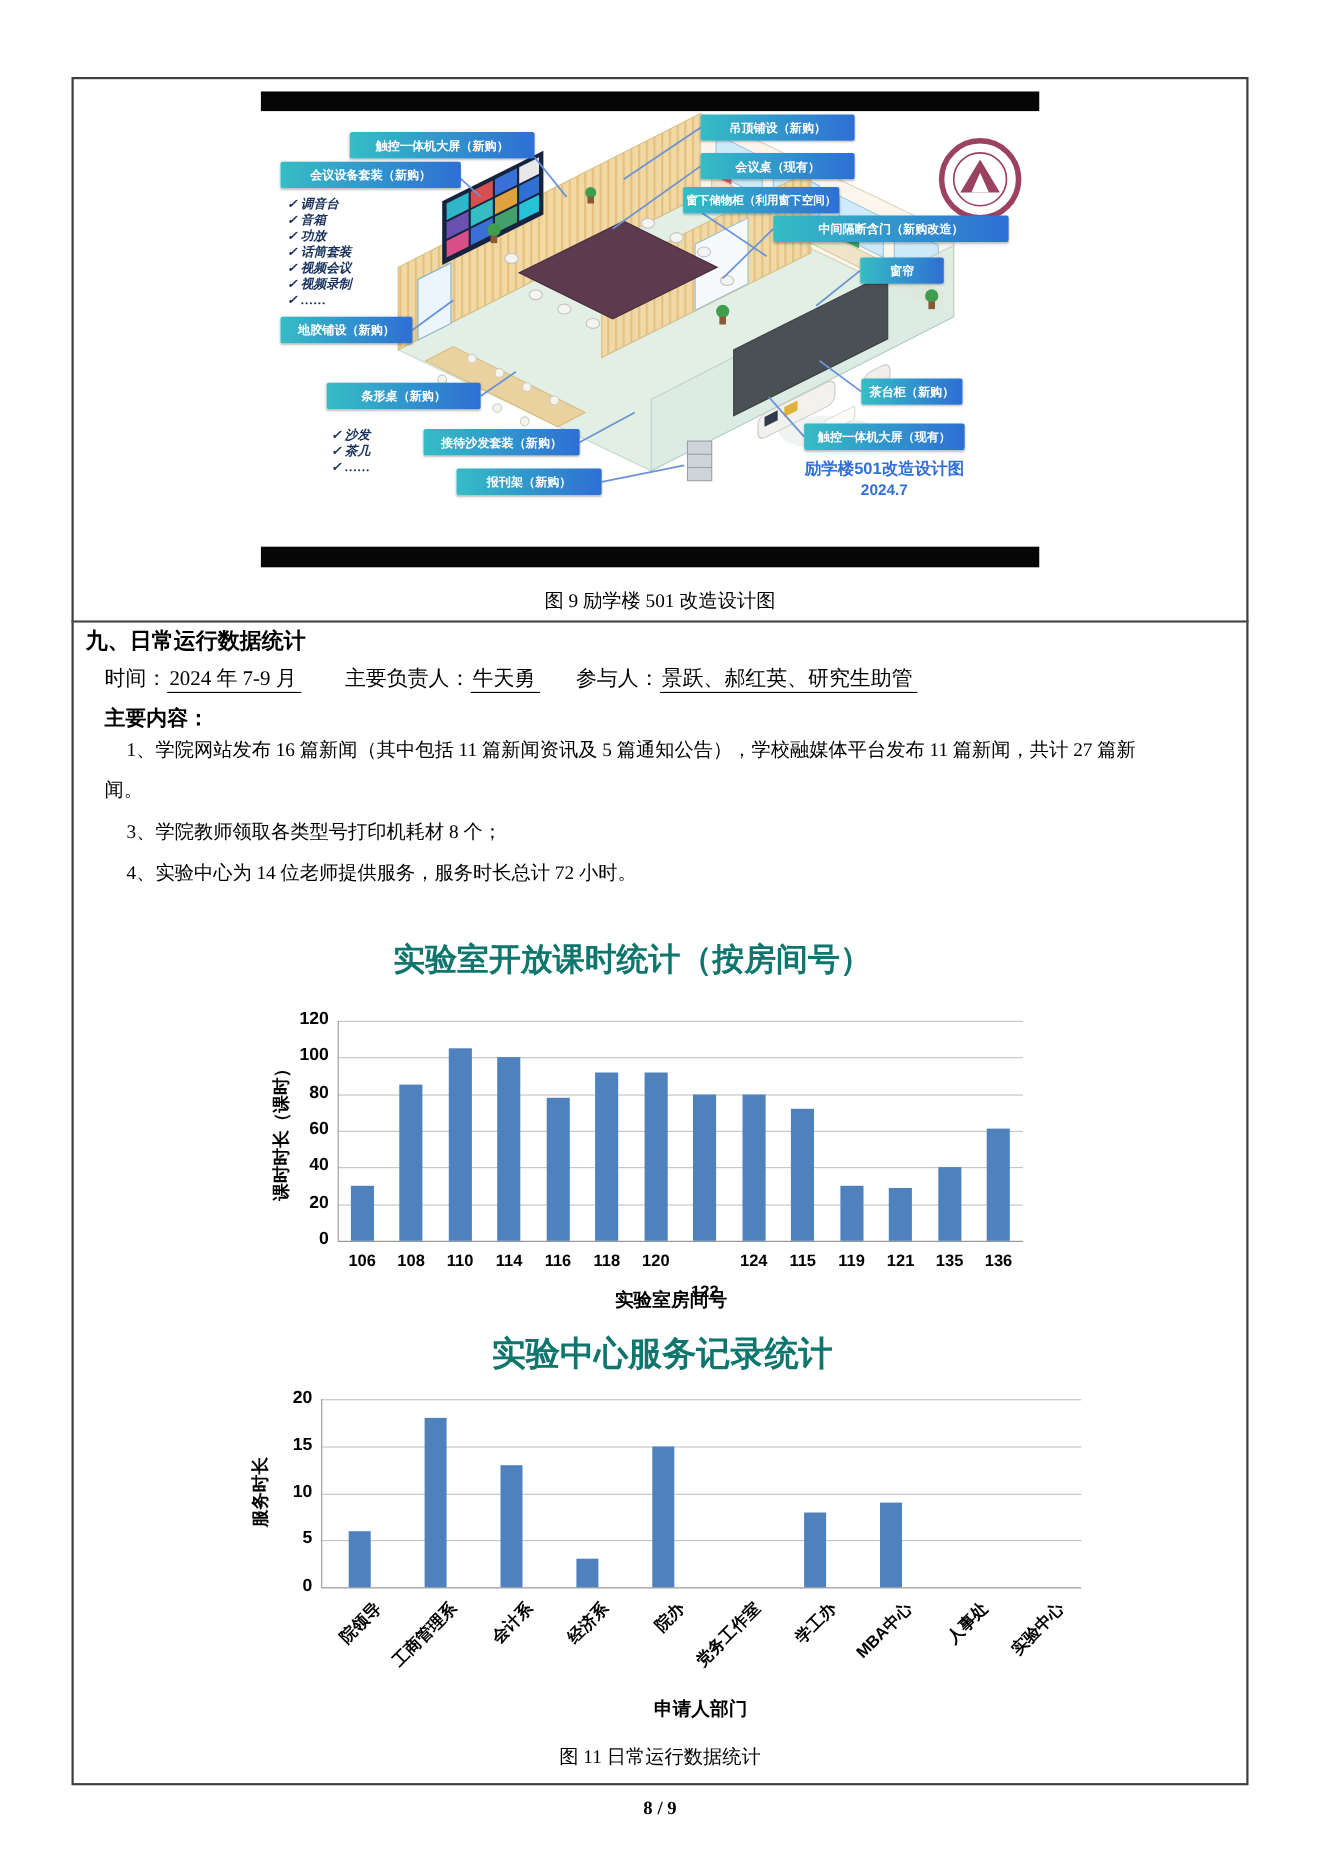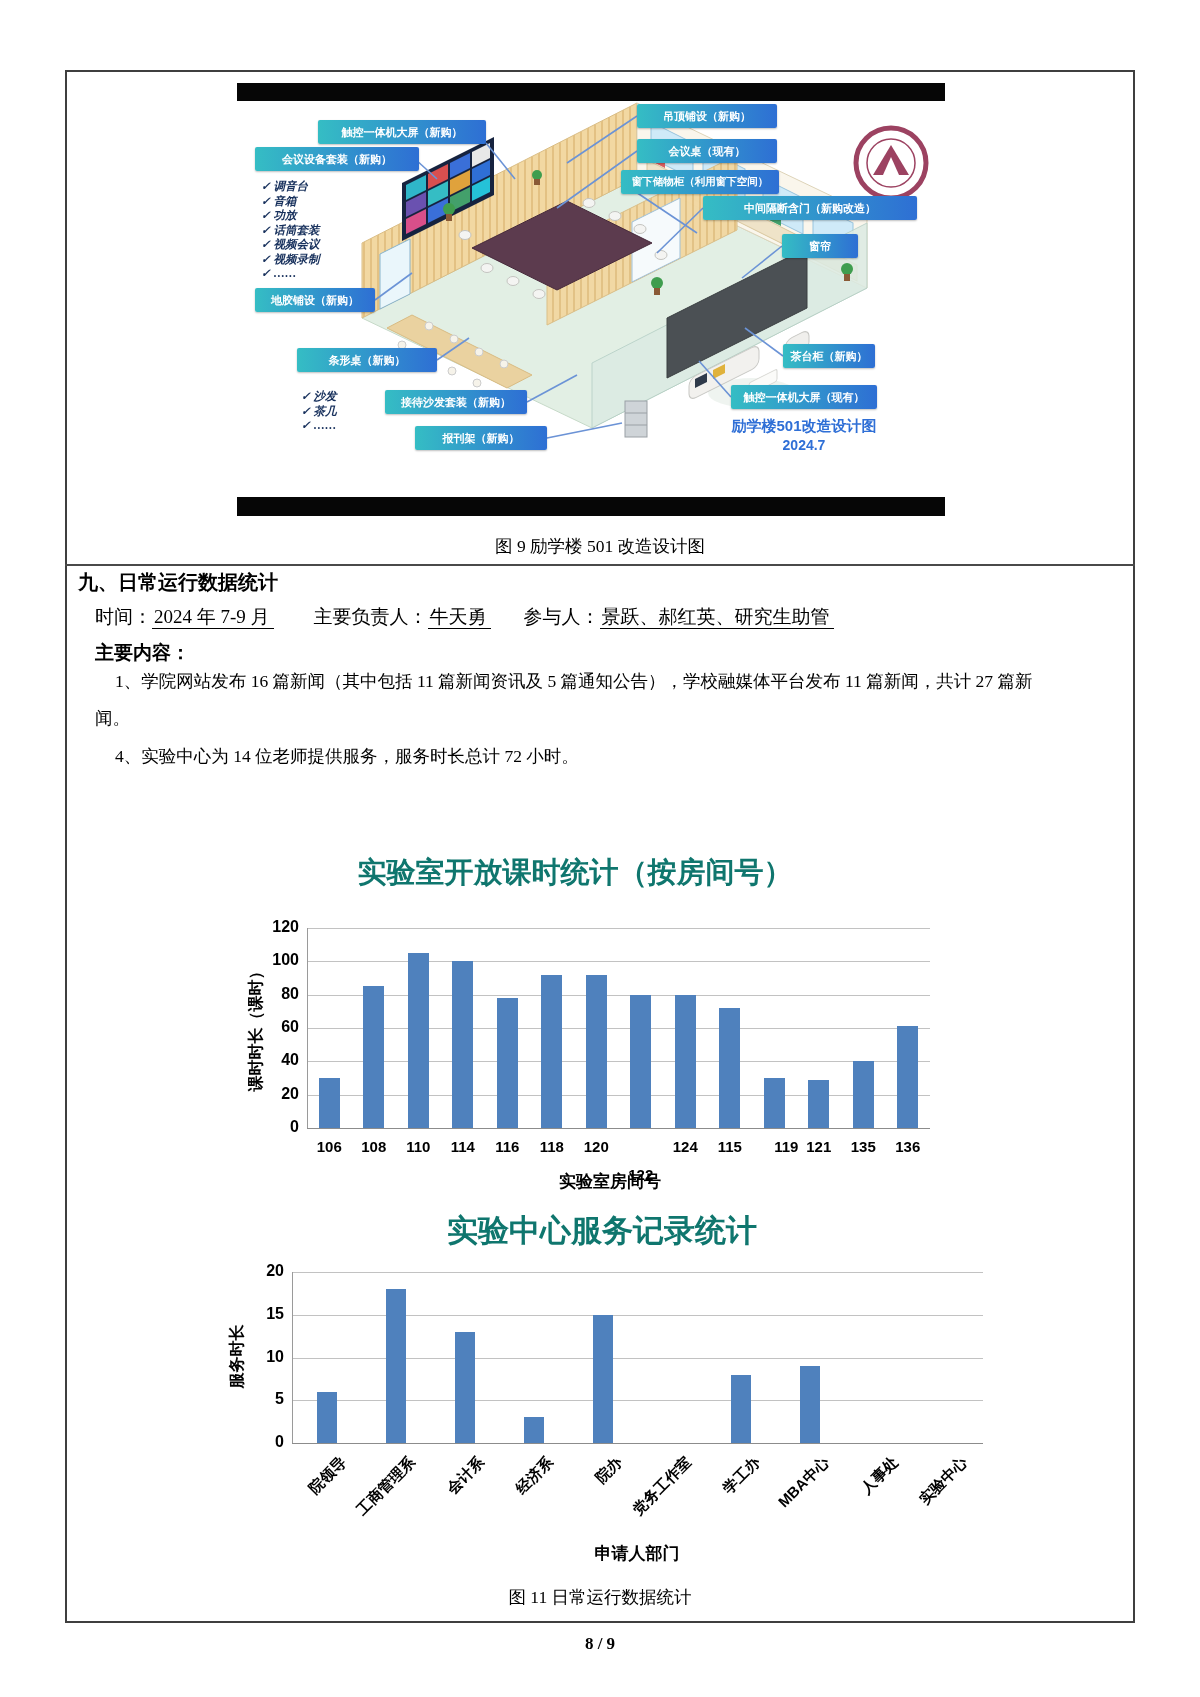--- a/index.html
+++ b/index.html
@@ -183,21 +183,21 @@
         <line x1="310" y1="355" x2="385" y2="340"></line>
         <line x1="546" y1="273" x2="508" y2="245"></line>
         <line x1="494" y1="314" x2="462" y2="278"></line>
       </g>
   </svg>
   <div id="dlabel-layer">
       <div class="dlabel" style="left: 81px; top: 37px; width: 168px;">触控一体机大屏（新购）</div>
       <div class="dlabel" style="left: 18px; top: 64px; width: 164px;">会议设备套装（新购）</div>
       <div class="dlabel" style="left: 400px; top: 21px; width: 140px;">吊顶铺设（新购）</div>
       <div class="dlabel" style="left: 400px; top: 56px; width: 140px;">会议桌（现有）</div>
-      <div class="dlabel" style="left: 384px; top: 87px; width: 158px; font-size: 10.5px;">窗下储物柜（利用窗下空间）</div>
+      <div class="dlabel" style="left: 384px; top: 87px; width: 142px; font-size: 10.5px;">窗下储物柜（利用窗下空间）</div>
       <div class="dlabel" style="left: 466px; top: 113px; width: 214px;">中间隔断含门（新购改造）</div>
       <div class="dlabel" style="left: 545px; top: 151px; width: 76px;">窗帘</div>
       <div class="dlabel" style="left: 18px; top: 205px; width: 120px;">地胶铺设（新购）</div>
       <div class="dlabel" style="left: 60px; top: 265px; width: 140px;">条形桌（新购）</div>
       <div class="dlabel" style="left: 148px; top: 307px; width: 142px;">接待沙发套装（新购）</div>
       <div class="dlabel" style="left: 178px; top: 343px; width: 132px;">报刊架（新购）</div>
       <div class="dlabel" style="left: 546px; top: 261px; width: 92px;">茶台柜（新购）</div>
       <div class="dlabel" style="left: 494px; top: 302px; width: 146px;">触控一体机大屏（现有）</div>
       <div class="dcheck" style="left: 24px; top: 96px;">
         <div>✓  调音台</div>
@@ -221,20 +221,21 @@
 <div class="abs" id="caption9">图 9 励学楼 501 改造设计图</div>
 <div class="abs hsans" id="sec-heading">九、日常运行数据统计</div>
 
 <div class="abs" id="meta-line">
   <span class="lbl">时间：</span><span class="val">2024 年 7-9 月</span><span class="gap1"></span><span class="lbl">主要负责人：</span><span class="val">牛天勇</span><span class="gap2"></span><span class="lbl">参与人：</span><span class="val">景跃、郝红英、研究生助管</span>
 </div>
 
 <div class="abs hsans" id="content-label">主要内容：</div>
 <div class="abs" id="items">
     <div class="item-line">1、学院网站发布 16 篇新闻（其中包括 11 篇新闻资讯及 5 篇通知公告），学校融媒体平台发布 11 篇新闻，共计 27 篇新闻。</div>
+    <div class="item-line">3、学院教师领取各类型号打印机耗材 8 个；</div>
     <div class="item-line">4、实验中心为 14 位老师提供服务，服务时长总计 72 小时。</div>
   </div>
 
 <div class="chart" id="chart1" style="left:220px;top:845px;width:775px;height:358px;">
     <div class="title" style="left: 35px; top: 8px; width: 640px; font-size: 29px;">实验室开放课时统计（按房间号）</div>
     <div class="baseline" style="left: 87px; top: 283px; width: 623px;"></div>
     <div class="ytick" style="left: 29px; top: 273px;">0</div>
     <div class="gridline" style="left: 87px; top: 249.667px; width: 623px;"></div>
     <div class="ytick" style="left: 29px; top: 239.667px;">20</div>
     <div class="gridline" style="left: 87px; top: 216.333px; width: 623px;"></div>
@@ -262,21 +263,21 @@
     <div class="xtick" style="left: 309.5px; top: 293px; width: 44.5px;">118</div>
     <div class="bar" style="left: 365.75px; top: 129.667px; width: 21px; height: 153.333px; background: rgb(79, 129, 189);"></div>
     <div class="xtick" style="left: 354px; top: 293px; width: 44.5px;">120</div>
     <div class="bar" style="left: 410.25px; top: 149.667px; width: 21px; height: 133.333px; background: rgb(79, 129, 189);"></div>
     <div class="xtick" style="left: 398.5px; top: 293px; width: 44.5px; margin-top: 28px;">122</div>
     <div class="bar" style="left: 454.75px; top: 149.667px; width: 21px; height: 133.333px; background: rgb(79, 129, 189);"></div>
     <div class="xtick" style="left: 443px; top: 293px; width: 44.5px;">124</div>
     <div class="bar" style="left: 499.25px; top: 163px; width: 21px; height: 120px; background: rgb(79, 129, 189);"></div>
     <div class="xtick" style="left: 487.5px; top: 293px; width: 44.5px;">115</div>
     <div class="bar" style="left: 543.75px; top: 233px; width: 21px; height: 50px; background: rgb(79, 129, 189);"></div>
-    <div class="xtick" style="left: 544px; top: 293px; width: 44.5px;">119</div>
+    <div class="xtick" style="left: 532px; top: 293px; width: 44.5px;">119</div>
     <div class="bar" style="left: 588.25px; top: 234.667px; width: 21px; height: 48.3333px; background: rgb(79, 129, 189);"></div>
     <div class="xtick" style="left: 576.5px; top: 293px; width: 44.5px;">121</div>
     <div class="bar" style="left: 632.75px; top: 216.333px; width: 21px; height: 66.6667px; background: rgb(79, 129, 189);"></div>
     <div class="xtick" style="left: 621px; top: 293px; width: 44.5px;">135</div>
     <div class="bar" style="left: 677.25px; top: 181.333px; width: 21px; height: 101.667px; background: rgb(79, 129, 189);"></div>
     <div class="xtick" style="left: 665.5px; top: 293px; width: 44.5px;">136</div>
     <div class="axis-title-x" style="left: 240px; top: 325px; width: 300px;">实验室房间号</div>
     <div class="axis-title-y" style="left: -74px; top: 172px;">课时时长（课时）</div>
   </div>
 <div class="chart" id="chart2" style="left:215px;top:1205px;width:795px;height:380px;">

